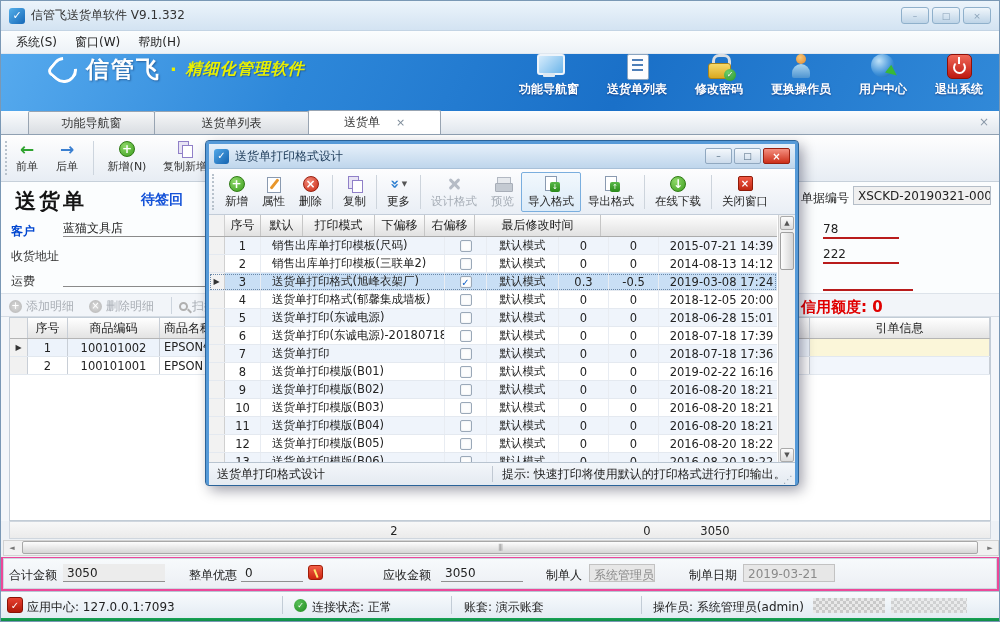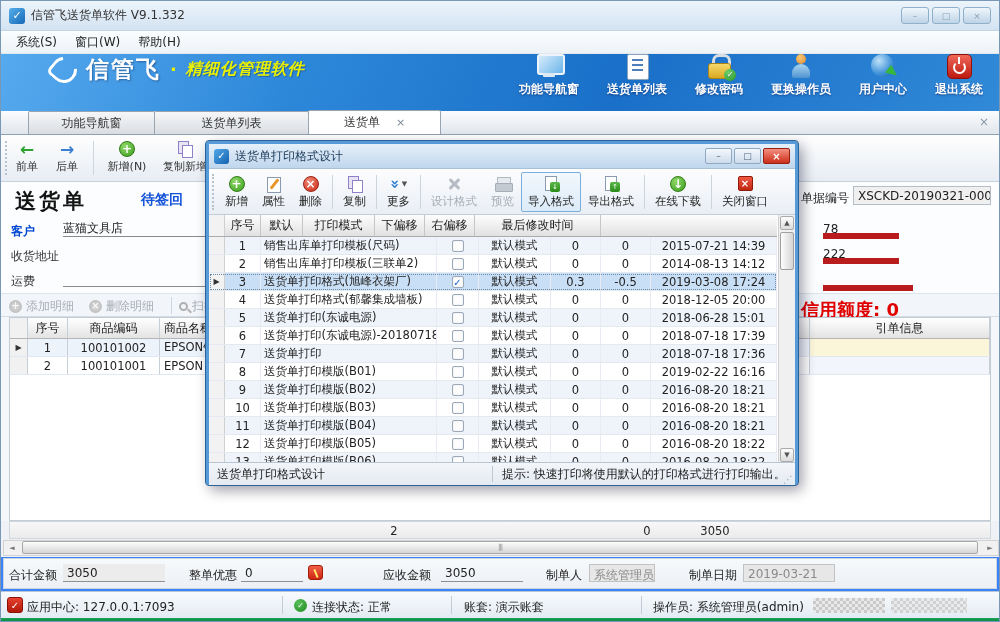--- a/index.html
+++ b/index.html
@@ -68,28 +68,28 @@
   .ic-copy::after { content:""; position:absolute; left:5px; top:4px; width:9px; height:11px; background:#fff; border:1px solid #9080c8; }
 
   .formpanel { position:absolute; top:47px; left:0; width:100%; height:111px; background:#fbfdfe; }
   .order-title { position:absolute; left:14px; top:5px; font-size:21px; font-weight:bold; letter-spacing:3px; color:#141414; font-family:"DejaVu Serif","Liberation Serif",serif; }
   .order-status { position:absolute; left:140px; top:9px; font-size:14px; font-weight:bold; color:#1452d8; }
   .flabel { position:absolute; left:10px; font-size:12px; color:#333; }
   .flabel.blue { color:#0046d0; font-weight:bold; }
   .fvalue { position:absolute; left:62px; width:150px; height:17px; border-bottom:1px solid #8a8a8a; overflow:hidden; white-space:nowrap; }
   .docno-label { position:absolute; left:800px; top:8px; }
   .docno-box { position:absolute; left:852px; top:4px; width:138px; height:19px; background:#f0f0f0; border:1px solid #b5bec8; padding:2px 4px; overflow:hidden; white-space:nowrap; }
-  .rv { position:absolute; left:822px; height:17px; border-bottom:6px solid #b91c1c; overflow:hidden; }
+  .rv { position:absolute; left:822px; height:17px; border-bottom:2px solid #b91c1c; overflow:hidden; }
 
   .detailbar { position:absolute; top:158px; left:0; width:100%; height:24px; background:#f2f5f9; border-top:1px solid #dde3ea; border-bottom:1px solid #d5dce4; }
   .dtool { position:absolute; top:4px; display:flex; align-items:center; gap:4px; color:#a9aeb5; }
   .gcir { width:13px; height:13px; border-radius:50%; background:radial-gradient(#dcdcdc,#b2b2b2); color:#fff; font-size:10px; line-height:12px; text-align:center; flex:none; }
   .mag { width:9px; height:9px; border:2px solid #b0b0b0; border-radius:50%; position:relative; flex:none; }
   .mag::after { content:""; position:absolute; left:6px; top:6px; width:5px; height:2px; background:#b0b0b0; transform:rotate(45deg); }
-  .credit { position:absolute; left:800px; top:4px; color:#e00000; font-weight:bold; font-size:18px; }
+  .credit { position:absolute; left:800px; top:4px; color:#e00000; font-weight:bold; font-size:15px; }
 
   .ogrid { position:absolute; top:182px; left:8px; width:982px; height:204px; background:#fff; border:1px solid #c2ccd6; overflow:hidden; }
   .ogh { display:flex; height:21px; background:linear-gradient(#ffffff,#e3e3e3); border-bottom:1px solid #b5b5b5; }
   .ogc { display:flex; align-items:center; justify-content:center; border-right:1px solid #c8ced6; height:100%; overflow:hidden; white-space:nowrap; }
   .ogr { display:flex; height:18px; border-bottom:1px solid #e2e8ef; font-size:11.5px; background:#fff; }
   .ogr.sel1 { background:#edf3fb; }
   .w-ind { width:18px; flex:none; background:#f1f1f1; font-size:8px; color:#333; }
   .w-seq { width:40px; flex:none; }
   .w-code { width:92px; flex:none; }
   .w-name { width:650px; flex:none; justify-content:flex-start; padding-left:4px; }
@@ -98,21 +98,21 @@
   .cell-blue { background:#f2f6fc; }
 
   .sumrow { position:absolute; top:520px; left:8px; width:982px; height:18px; background:linear-gradient(#f8f8f8,#ebebeb); border:1px solid #cfd6de; font-size:11.5px; }
   .sumv { position:absolute; top:2px; text-align:center; }
 
   .hscroll { position:absolute; top:539px; left:2px; width:996px; height:16px; background:#f1f1f1; border:1px solid #d2d2d2; }
   .harrow { position:absolute; top:1px; width:14px; height:12px; color:#777; font-size:7px; text-align:center; line-height:12px; }
   .hthumb { position:absolute; left:18px; top:0px; width:956px; height:13px; background:linear-gradient(#fdfdfd,#d6d6d6); border:1px solid #a8a8a8; border-radius:2px; text-align:center; font-size:7px; color:#8a8a8a; letter-spacing:-1px; line-height:11px; }
 
   
-  .footer { position:absolute; top:556px; left:0; width:100%; height:34px; background:#3b82f6; }
+  .footer { position:absolute; top:556px; left:0; width:100%; height:34px; background:#ec4899; }
   .footer-in { position:absolute; left:2px; top:1px; right:2px; bottom:2px; border:1px solid #ccd6e0; background:linear-gradient(#f7fafc,#eceff4); }
   .fl { position:absolute; top:10px; font-size:12px; color:#222; }
   .fbox { position:absolute; top:7px; height:18px; padding:2px 4px; font-size:12px; overflow:hidden; white-space:nowrap; }
   .fb-gray { background:#ececec; border-bottom:1px solid #909090; }
   .fb-line { border-bottom:1px solid #909090; }
   .fb-dis { background:#e7e7e7; border:1px solid #c2c2c2; color:#8a8a8a; }
   .redicon { position:absolute; left:307px; top:8px; width:15px; height:15px; border-radius:3px; background:linear-gradient(#f26048,#cc2410); border:1px solid #a01c08; }
   .redicon span { position:absolute; left:6px; top:3px; width:2px; height:9px; background:#ffe870; transform:rotate(-22deg); display:block; }
 
   
@@ -157,21 +157,21 @@
   .bdg { position:absolute; right:-4px; bottom:-2px; width:10px; height:10px; background:linear-gradient(#58b848,#2a8a1a); border-radius:2px; color:#fff; font-size:7px; line-height:10px; text-align:center; }
   .sq-red { width:15px; height:15px; border-radius:2px; background:linear-gradient(#f05844,#c02812); border:1px solid #8f1a08; color:#fff; font-size:10px; font-weight:bold; line-height:13px; text-align:center; }
 
   .dlg-grid { position:relative; height:248px; background:#fff; border-bottom:1px solid #b8c4d0; overflow:hidden; }
   .dhead { display:flex; width:568px; height:22px; background:linear-gradient(#fdfdfd,#e1e1e1); border-bottom:1px solid #ababab; font-size:12px; }
   .hc,.c { display:flex; align-items:center; justify-content:center; border-right:1px solid #c6c6c6; height:100%; overflow:hidden; white-space:nowrap; }
   .c { border-right:1px solid #e8ecf2; font-size:11.5px; }
   .cw-ind { width:16px; flex:none; background:#f2f2f2; border-right:1px solid #d0d0d0 !important; font-size:8px; color:#333; }
   .cw-seq { width:36px; flex:none; }
   .cw-name { width:176px; flex:none; }
-  .c.cw-name { justify-content:flex-start; padding-left:3px; }
+  .c.cw-name { justify-content:flex-start; padding-left:3px;margin-left:8px; }
   .cw-def { width:42px; flex:none; }
   .cw-mode { width:72px; flex:none; }
   .cw-down { width:50px; flex:none; }
   .cw-roff { width:50px; flex:none; }
   .cw-time { width:126px; flex:none; }
   .drow { display:flex; width:568px; height:18px; border-bottom:1px solid #e4e9f0; background:#fff; }
   .drow.alt { background:#eff4fb; }
   .drow.sel { background:#c9dff5; outline:1px dotted #6a88a8; outline-offset:-2px; }
   .cb { width:12px; height:12px; border:1px solid #9aa8b8; border-radius:2px; background:#fdfdfd; font-size:10px; line-height:11px; text-align:center; color:#1664c8; font-weight:bold; box-shadow:inset 0 0 2px #dde4ea; }
   .vscroll { position:absolute; right:0; top:0; width:17px; height:248px; background:#f0f0f0; border-left:1px solid #d0d0d0; }

